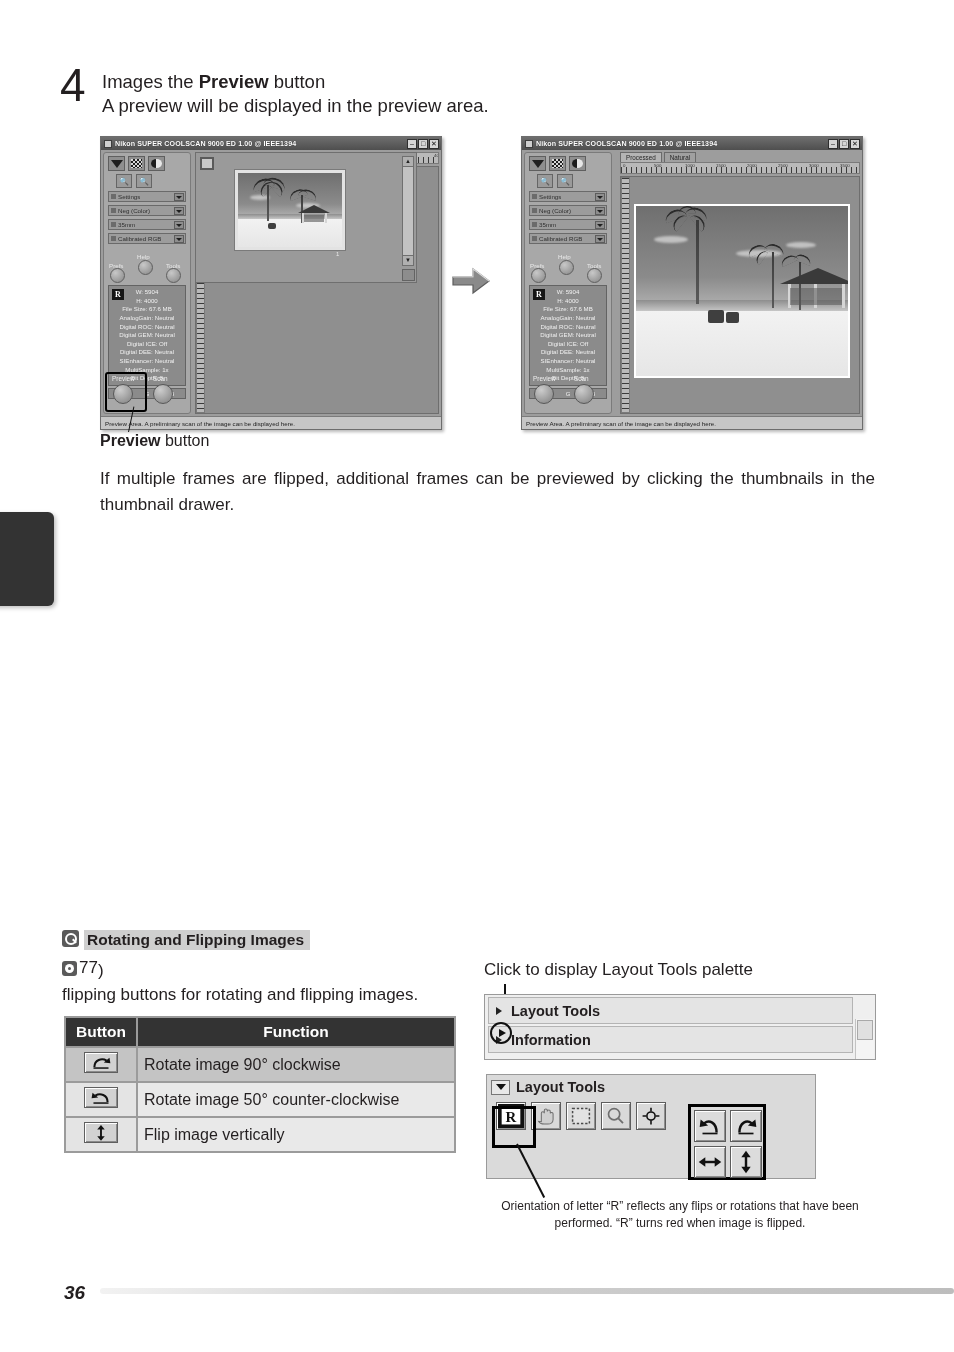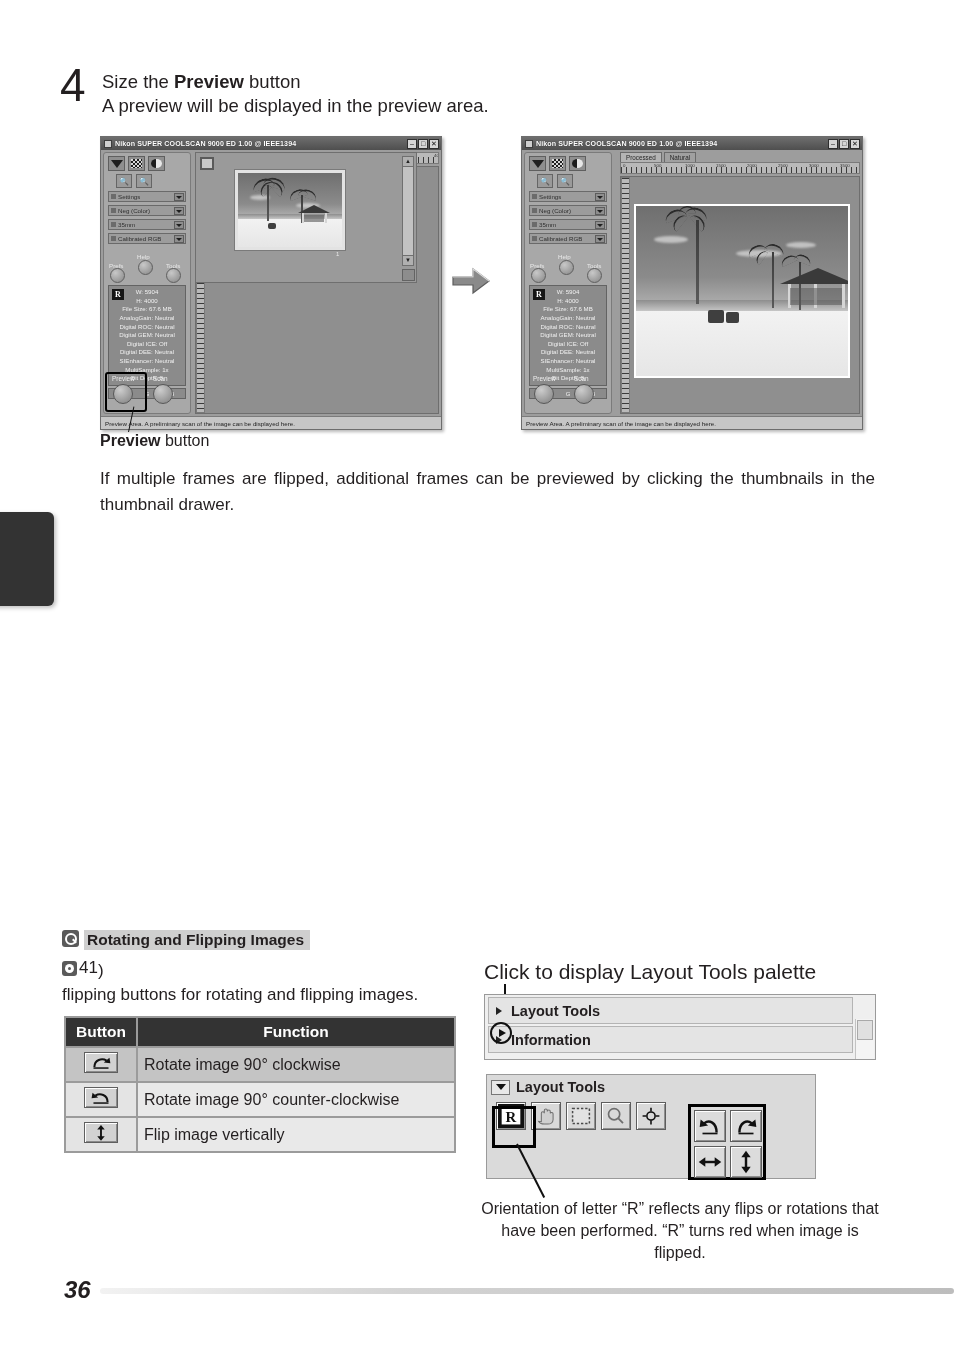--- a/index.html
+++ b/index.html
@@ -227,21 +227,21 @@
   table.btbl tr.alt td.bcell{ background:#e4e4e4; }
   table.btbl td.fcell{ background:#c4c4c4; }
   table.btbl tr.alt td.fcell{ background:#e9e9e9; }
   .tbtn{ display:inline-block; width:34px; height:21px; background:#d2d2d2;
          border:1px solid #5f5f5f;
          box-shadow:inset 1px 1px 0 #ffffff, inset -1px -1px 0 #8b8b8b;
          position:relative; }
   .tbtn svg{ position:absolute; inset:0; }
 
   
-  .tp-label{ position:absolute; left:484px; top:960px; font-size:21px; }
+  .tp-label{ position:absolute; left:484px; top:960px; font-size:17px; }
   .tp-line{ position:absolute; left:504px; top:984px; width:2px; height:48px; background:#111; }
 
   .toolpalette{ position:absolute; left:484px; top:994px; width:392px; height:66px;
        border:1px solid #9a9a9a; background:#efefef; overflow:hidden; }
   .tp-title{ height:23px; background:linear-gradient(#5e5e5e,#3e3e3e);
        color:#fff; font-size:14px; font-weight:700; line-height:23px; padding-left:6px;
        position:relative; }
   .tp-close{ position:absolute; right:3px; top:3px; width:17px;height:17px;
        background:#d8d8d8; border:1px solid #2a2a2a; color:#111; font-size:11px;
        text-align:center; line-height:15px; font-weight:700; }
@@ -283,37 +283,37 @@
   .rotgrid{ position:absolute; left:694px; top:1110px; display:grid;
        grid-template-columns:32px 32px; grid-template-rows:32px 32px; gap:4px; }
   .rbtn{ width:32px; height:32px; background:#dcdcdc; border:1px solid #5d5d5d;
        box-shadow:inset 1px 1px 0 #ffffff, inset -1px -1px 0 #8f8f8f; position:relative; }
   .rbtn svg{ position:absolute; inset:0; }
 
   .lt-leader{ position:absolute; left:516px; top:1144px; width:2px; height:60px;
        background:#111; transform:rotate(-27deg); transform-origin:top; }
 
   .lt-cap{ position:absolute; left:480px; top:1198px; width:400px;
-       font-size:16px; line-height:1.38; text-align:center; }
+       font-size:12px; line-height:1.38; text-align:center; }
 
   
   .footer-rule{ position:absolute; left:100px; right:0; bottom:58px; height:6px;
        background:linear-gradient(90deg,#f2f2f2,#d4d4d4 35%,#bdbdbd); border-radius:3px; }
-  .pageno{ position:absolute; left:64px; bottom:48px; font-size:24px; font-style:italic;
+  .pageno{ position:absolute; left:64px; bottom:48px; font-size:19px; font-style:italic;
        font-weight:700; }
 </style>
 </head>
 <body>
 
 <div class="margin-tab"></div>
 
 <div class="step">
   <div class="step-num">4</div>
   <div class="step-body">
-    <div class="step-title"><span>Size the </span><b>Preview</b><span> button</span></div>
+    <div class="step-title"><span>Images the </span><b>Preview</b><span> button</span></div>
     <div class="step-sub">A preview will be displayed in the preview area.</div>
   </div>
 </div>
 
 <div class="shotrow">
 
   <div class="winwrap w1">
     <div class="win">
       <div class="titlebar">
         <div class="tb-icon"></div>
@@ -634,21 +634,21 @@
 <div class="para">If multiple frames are flipped, additional frames can be previewed by clicking the thumbnails in the thumbnail drawer.</div>
 
 <div class="note">
   <div class="note-head">
     <div class="note-ico"></div>
     <div class="note-title">Rotating and Flipping Images</div>
   </div>
   <div class="note-text">
     <span class="pgref">
         <span class="ico"></span>
-        <span>41</span>
+        <span>77</span>
       </span><span>)</span><br>
     <span>flipping buttons for rotating and flipping images.</span>
   </div>
 </div>
 
 <table class="btbl">
   <thead>
     <tr>
       <th>Button</th>
       <th>Function</th>
@@ -668,21 +668,21 @@
     </tr>
     <tr class="alt">
       <td class="bcell">
         <span class="tbtn">
           <svg viewBox="0 0 34 21">
               <path d="M9 16 h16" stroke="#111" stroke-width="1.6" fill="none"></path>
           <path d="M24 15 C24 7, 16 5, 11 8" stroke="#111" stroke-width="2.2" fill="none"></path>
           <path d="M8 5 l-1 6 7 -1 z" fill="#111"></path>
             </svg></span>
       </td>
-      <td class="fcell">Rotate image 90° counter-clockwise</td>
+      <td class="fcell">Rotate image 50° counter-clockwise</td>
     </tr>
     <tr class="alt">
       <td class="bcell">
         <span class="tbtn">
           <svg viewBox="0 0 34 21">
               <path d="M17 5 v11" stroke="#111" stroke-width="2" fill="none"></path>
           <path d="M17 2 l-4 5 h8 z" fill="#111"></path>
               <path d="M17 19 l-4 -5 h8 z" fill="#111"></path>
             </svg></span>
       </td>

